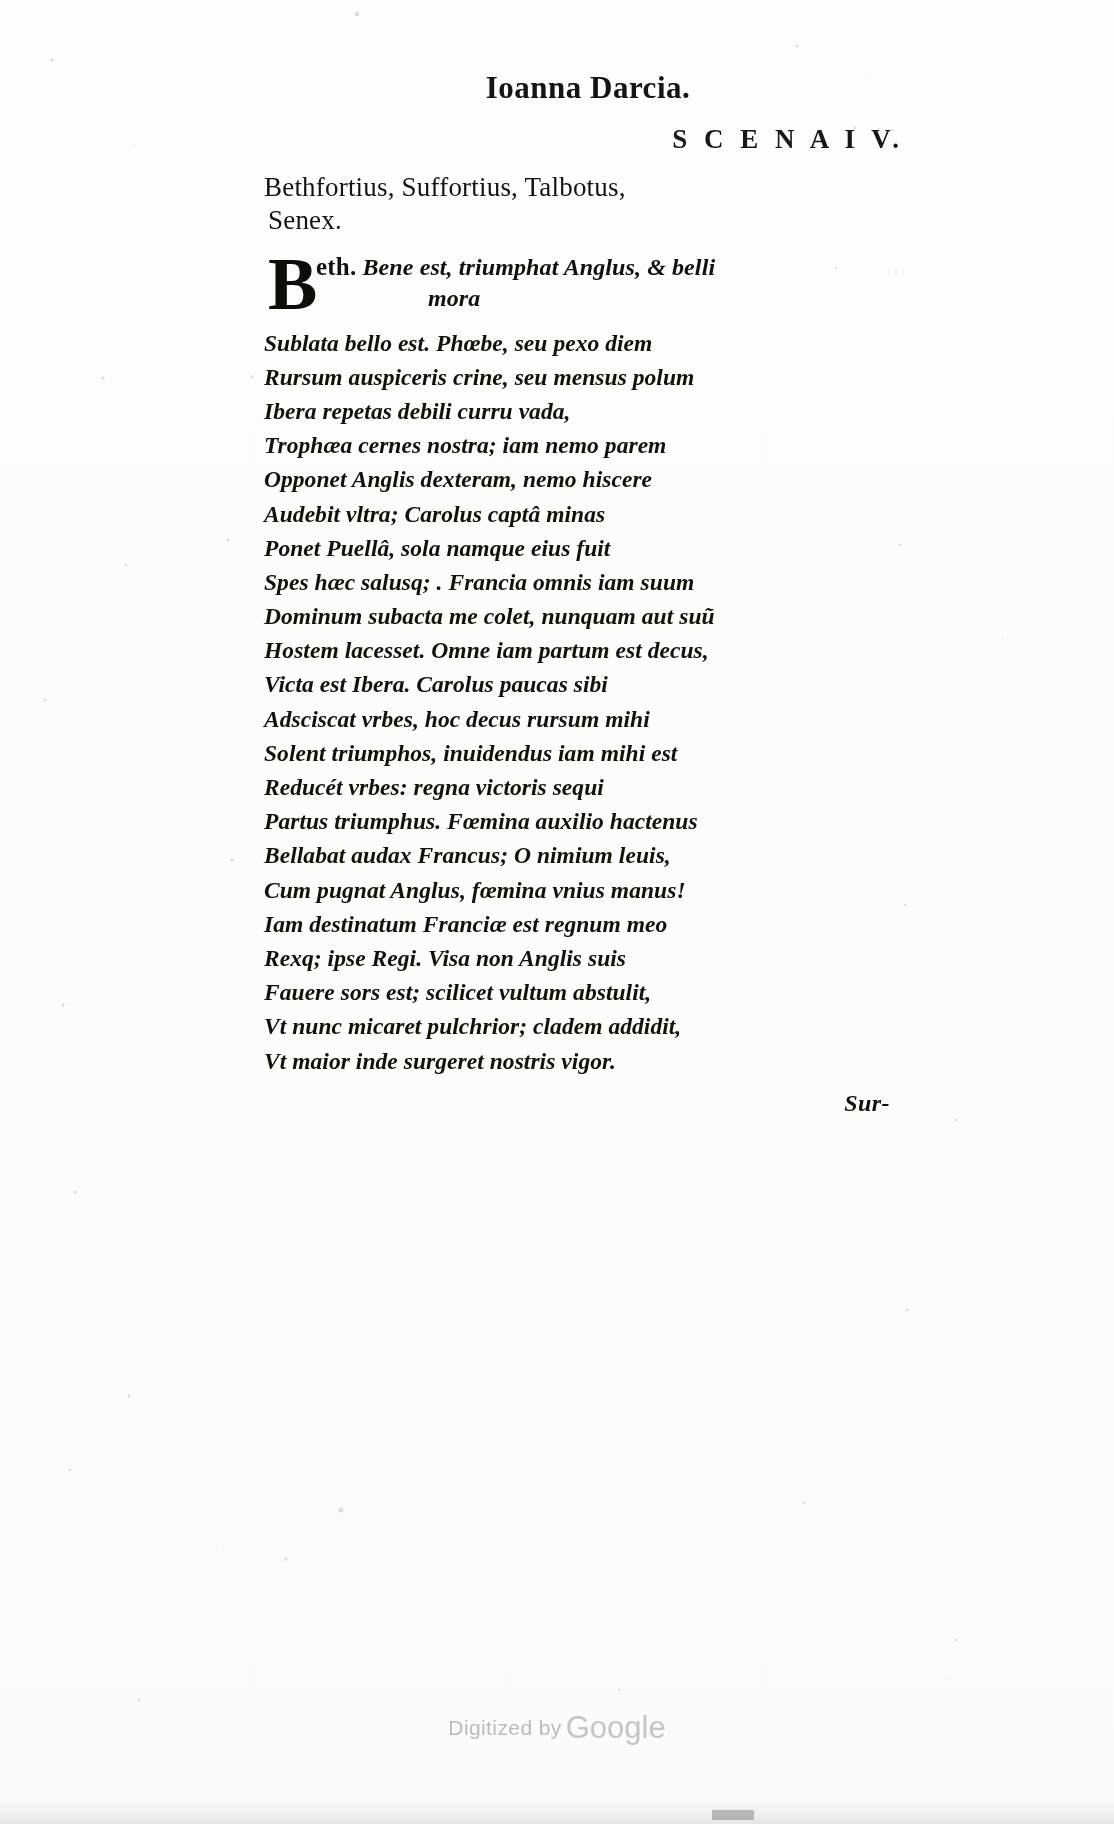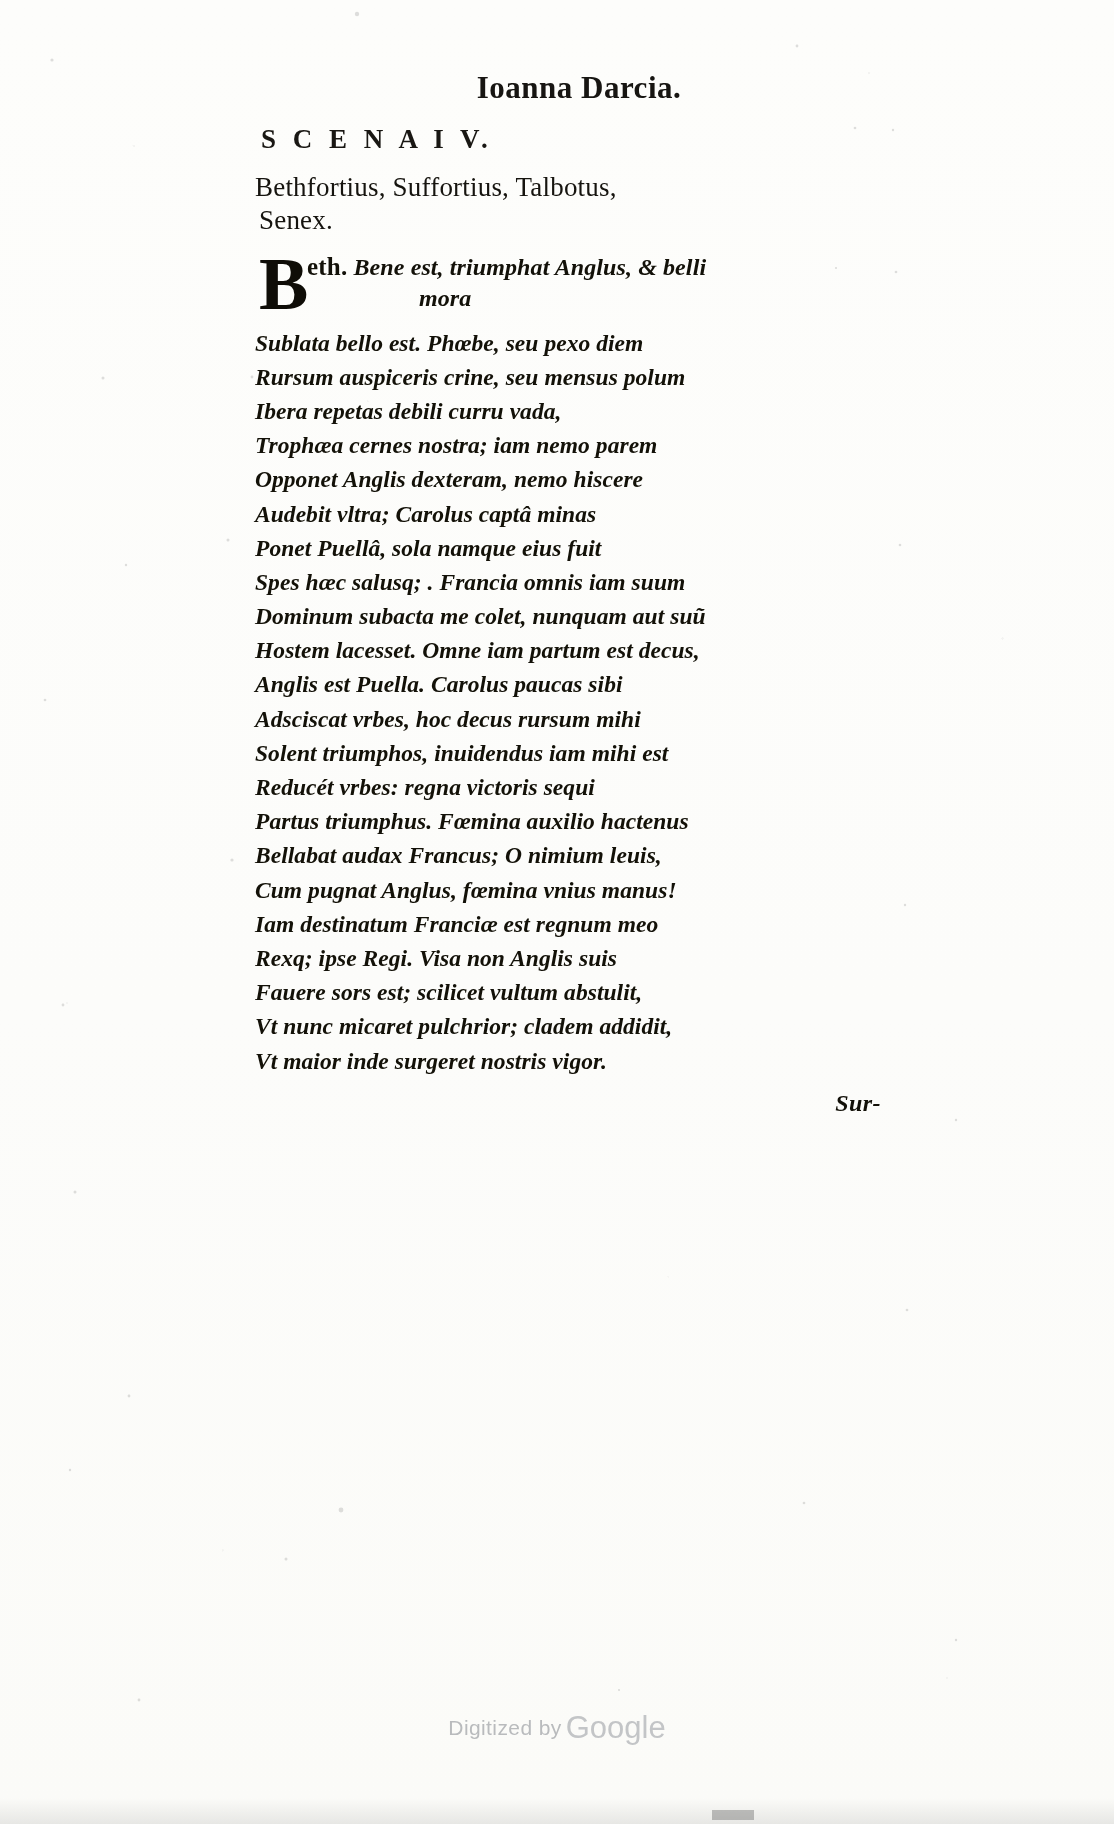--- a/index.html
+++ b/index.html
@@ -33,39 +33,39 @@
 
   .scan-noise {
     position: absolute;
     inset: 0;
     pointer-events: none;
     opacity: 0.5;
   }
 
   .text-column {
     position: absolute;
-    left: 255px;
+    left: 264px;
     top: 70px;
     width: 640px;
   }
 
   .running-title {
     font-family: "Liberation Serif", serif;
     font-size: 31px;
     letter-spacing: 0.5px;
     text-align: center;
     color: #171512;
     margin: 0 0 18px 0;
     padding-left: 8px;
   }
 
   .scene-heading {
     font-family: "Liberation Serif", serif;
     font-size: 27px;
-    text-align: left;
+    text-align: right;
     letter-spacing: 5px;
     color: #191713;
     margin: 0 0 16px 0;
     padding-left: 6px;
   }
 
   .speakers {
     font-family: "Liberation Serif", serif;
     font-size: 27px;
     text-align: left;
@@ -238,21 +238,21 @@
         <span class="vline">Sublata bello est. Phœbe, seu pexo diem</span>
         <span class="vline">Rursum auspiceris crine, seu mensus polum</span>
         <span class="vline">Ibera repetas debili curru vada,</span>
         <span class="vline">Trophæa cernes nostra; iam nemo parem</span>
         <span class="vline">Opponet Anglis dexteram, nemo hiscere</span>
         <span class="vline">Audebit vltra; Carolus captâ minas</span>
         <span class="vline">Ponet Puellâ, sola namque eius fuit</span>
         <span class="vline">Spes hæc salusq; . Francia omnis iam suum</span>
         <span class="vline">Dominum subacta me colet, nunquam aut suũ</span>
         <span class="vline">Hostem lacesset. Omne iam partum est decus,</span>
-        <span class="vline">Anglis est Puella. Carolus paucas sibi</span>
+        <span class="vline">Victa est Ibera. Carolus paucas sibi</span>
         <span class="vline">Adsciscat vrbes, hoc decus rursum mihi</span>
         <span class="vline">Solent triumphos, inuidendus iam mihi est</span>
         <span class="vline">Reducét vrbes: regna victoris sequi</span>
         <span class="vline">Partus triumphus. Fœmina auxilio hactenus</span>
         <span class="vline">Bellabat audax Francus; O nimium leuis,</span>
         <span class="vline">Cum pugnat Anglus, fœmina vnius manus!</span>
         <span class="vline">Iam destinatum Franciæ est regnum meo</span>
         <span class="vline">Rexq; ipse Regi. Visa non Anglis suis</span>
         <span class="vline">Fauere sors est; scilicet vultum abstulit,</span>
         <span class="vline">Vt nunc micaret pulchrior; cladem addidit,</span>

